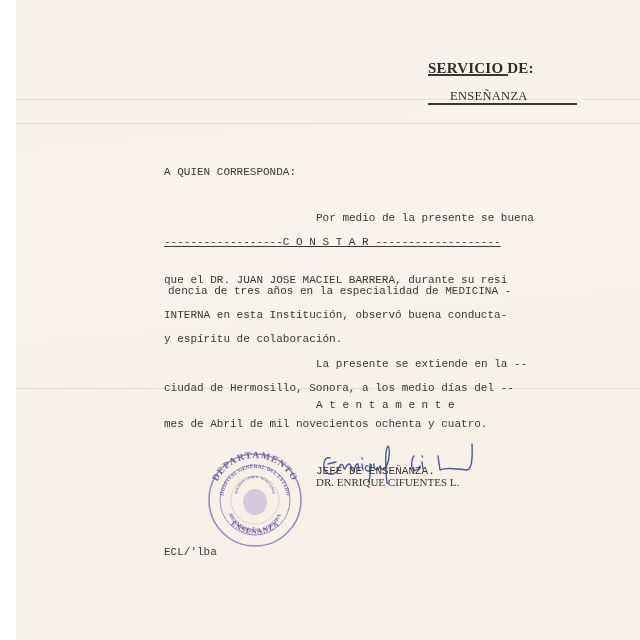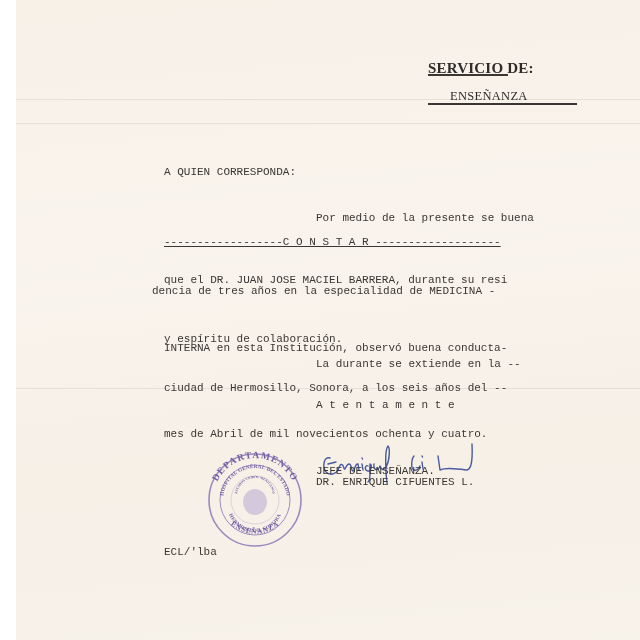--- a/index.html
+++ b/index.html
@@ -58,46 +58,46 @@
 <div class="serif-head svc">SERVICIO DE:</div>
 <div class="svc-underline"></div>
 <div class="serif-head dept">ENSEÑANZA</div>
 <div class="dept-underline"></div>
 
 <p class="tw" style="left:164px; top:165px;">A QUIEN CORRESPONDA:</p>
 
 <p class="tw" style="left:316px; top:211px;">Por medio de la presente se buena</p>
 <p class="tw" style="left:164px; top:235px;text-decoration:underline;">------------------C O N S T A R -------------------</p>
 <p class="tw" style="left:164px; top:260px;margin-top:13px;">que el DR. JUAN JOSE MACIEL BARRERA, durante su resi</p>
-<p class="tw" style="left:152px; top:284px;">dencia de tres años en la especialidad de MEDICINA -</p>
-<p class="tw" style="left:164px; top:308px;margin-top:33px;">INTERNA en esta Institución, observó buena conducta-</p>
+<p class="tw" style="left:168px; top:284px;">dencia de tres años en la especialidad de MEDICINA -</p>
+<p class="tw" style="left:164px; top:308px;">INTERNA en esta Institución, observó buena conducta-</p>
 <p class="tw" style="left:164px; top:332px;">y espíritu de colaboración.</p>
 
-<p class="tw" style="left:316px; top:357px;">La durante se extiende en la --</p>
-<p class="tw" style="left:164px; top:381px;">ciudad de Hermosillo, Sonora, a los seis años del --</p>
-<p class="tw" style="left:164px; top:427px;">mes de Abril de mil novecientos ochenta y cuatro.</p>
+<p class="tw" style="left:316px; top:357px;">La presente se extiende en la --</p>
+<p class="tw" style="left:164px; top:381px;">ciudad de Hermosillo, Sonora, a los medio días del --</p>
+<p class="tw" style="left:164px; top:417px;">mes de Abril de mil novecientos ochenta y cuatro.</p>
 
 <p class="tw" style="left:316px; top:398px;">A t e n t a m e n t e</p>
 
 <svg class="signature" viewBox="0 0 180 44">
   <g fill="none" stroke="#4a5aa0" stroke-width="1.4" stroke-linecap="round" stroke-linejoin="round">
     <path d="M12 18 C6 16, 4 26, 8 32 C12 36, 18 34, 20 30"></path>
     <path d="M10 24 L18 22"></path>
     <path d="M20 30 C22 24, 24 22, 26 28 C27 32, 28 24, 31 24 C34 24, 33 31, 35 31 C37 30, 37 23, 40 24 L41 30"></path>
     <path d="M44 24 L45 30 M44 18 L44.5 19"></path>
     <path d="M50 26 C47 24, 46 31, 50 31 C54 31, 54 24, 52 24 C52 30, 53 40, 50 42"></path>
     <path d="M56 24 C55 30, 60 32, 62 26 C63 30, 66 31, 68 27"></path>
     <path d="M68 27 C72 20, 72 8, 70 6 C66 10, 68 40, 70 48"></path>
     <path d="M96 16 C94 18, 92 28, 96 30 C99 31, 101 28, 102 26"></path>
     <path d="M104 22 L105 29 M104 16 L104.5 17"></path>
     <path d="M120 16 L122 30 C126 28, 135 28, 148 30 C152 30, 155 26, 154 4"></path>
   </g>
 </svg>
 
-<p class="tw" style="left:316px; top:475px;">DR. ENRIQUE CIFUENTES L.</p>
+<p class="tw" style="left:316px; top:475px;font-family:Liberation Serif, serif;">DR. ENRIQUE CIFUENTES L.</p>
 <p class="tw" style="left:316px; top:464px;">JEFE DE ENSEÑANZA.</p>
 
 <svg class="stamp" viewBox="0 0 104 104">
   <defs>
     <path id="outerTopArc" d="M 10 52 A 42 42 0 0 1 94 52"></path>
     <path id="innerTopArc" d="M 20 52 A 32 32 0 0 1 84 52"></path>
     <path id="innerBotArc" d="M 24 56 A 28 28 0 0 0 80 56"></path>
     <path id="outerBotArc" d="M 16 60 A 38 38 0 0 0 88 60"></path>
     <path id="centerArc" d="M 34 48 A 18 18 0 0 1 70 48"></path>
   </defs>

